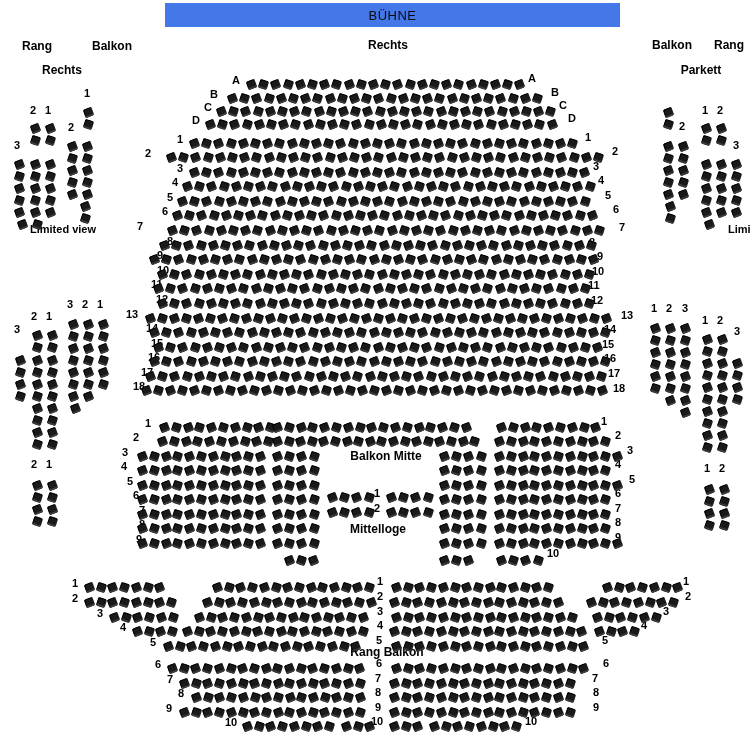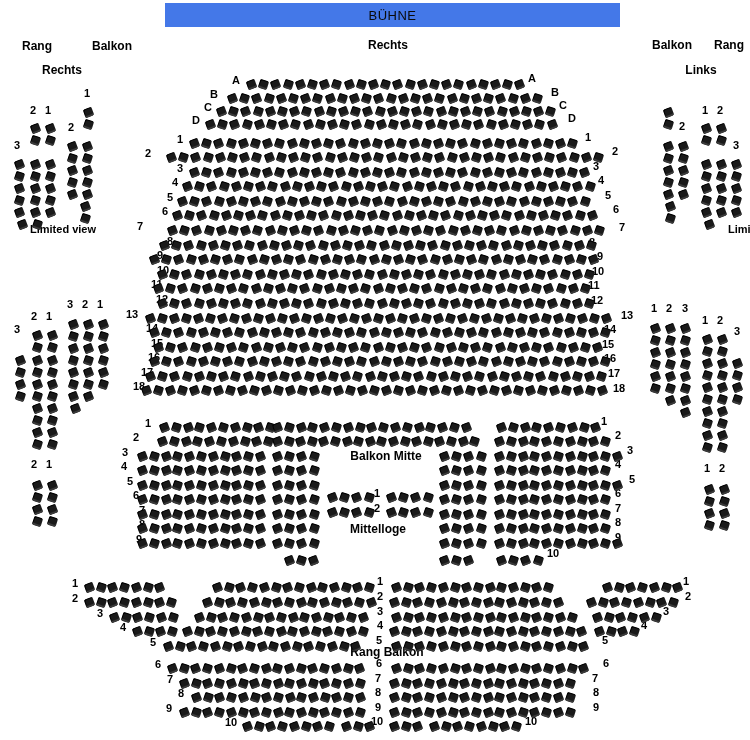--- a/index.html
+++ b/index.html
@@ -33,21 +33,21 @@
   <div id="stage" style="background: rgb(68, 120, 232);">
     <span>BÜHNE</span>
   </div>
   <div id="layers">
       <div class="title" style="left: 37px; top: 40px;">Rang</div>
       <div class="title" style="left: 112px; top: 40px;">Balkon</div>
       <div class="title" style="left: 62px; top: 64px;">Rechts</div>
       <div class="title" style="left: 388px; top: 39px;">Rechts</div>
       <div class="title" style="left: 672px; top: 39px;">Balkon</div>
       <div class="title" style="left: 729px; top: 39px;">Rang</div>
-      <div class="title" style="left: 701px; top: 64px;">Links</div>
+      <div class="title" style="left: 701px; top: 64px;">Parkett</div>
       <div class="title" style="left: 63px; top: 223px; font-size: 11px;">Limited view</div>
       <div class="title left-anchor" style="left: 728px; top: 223px; font-size: 11px;">Limited view</div>
       <div class="title" style="left: 386px; top: 450px;">Balkon Mitte</div>
       <div class="title" style="left: 378px; top: 523px;">Mittelloge</div>
       <div class="title" style="left: 387px; top: 646px;">Rang Balkon</div>
       <div class="rowlabel" style="left: 232px; top: 74px;">A</div>
       <div class="rowlabel" style="left: 210px; top: 88px;">B</div>
       <div class="rowlabel" style="left: 204px; top: 101px;">C</div>
       <div class="rowlabel" style="left: 192px; top: 114px;">D</div>
       <div class="rowlabel" style="left: 177px; top: 133px;">1</div>

